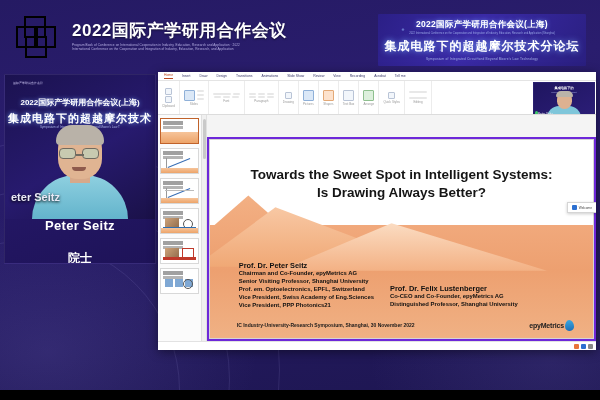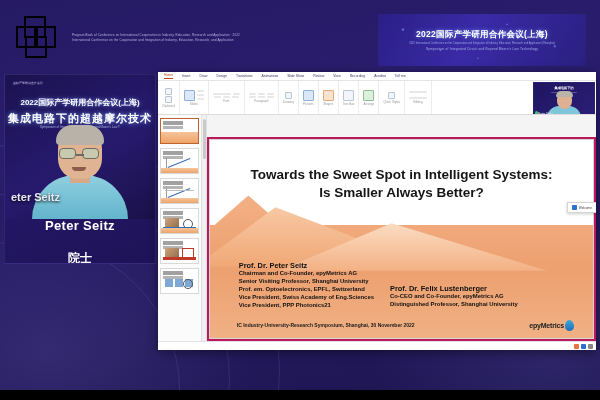--- a/index.html
+++ b/index.html
@@ -132,21 +132,21 @@
   .th-chart { position:absolute; left:5px; top:9px; width:28px; height:12px; border-left:1px solid #999; border-bottom:1px solid #999; }
   .th-chart i { position:absolute; left:1px; bottom:1px; width:24px; height:1px; background:#3a6fb5; transform:rotate(-22deg); transform-origin:left bottom; }
   .th-cube { position:absolute; right:4px; top:9px; width:12px; height:12px; border:1px solid #c0392b; }
   .th-photo { position:absolute; left:4px; top:9px; width:14px; height:11px; background:linear-gradient(135deg,#cfa37a,#8e6a4a); }
   .th-circ { position:absolute; right:5px; top:10px; width:10px; height:10px; border:1.4px solid #555; border-radius:50%; }
   .th-sq { position:absolute; top:10px; width:8px; height:8px; background:#7fa8d4; }
 
   .scrollcol { width:5px; background:#f0f0f0; border-right:1px solid #e0e0e0; position:relative; }
   .scrollcol i { position:absolute; left:1px; top:4px; width:3px; height:40px; background:#c9c9c9; border-radius:2px; }
 
-  .canvaswrap { flex:1; display:flex; align-items:center; justify-content:center; background:#be185d; padding:3px; min-width:0;margin-top:22px; }
+  .canvaswrap { flex:1; display:flex; align-items:center; justify-content:center; background:#6d28d9; padding:3px; min-width:0;margin-top:22px; }
 
   
   .slide {
     width:100%; height:100%; background:#fff; position:relative; overflow:hidden;
     box-shadow:0 0 0 1px #d5d5d5;
   }
   .sl-bot {
     position:absolute; left:0; right:0; bottom:0; height:57%;
     background:linear-gradient(180deg,#f1a97c 0%, #eda070 40%, #f0b184 100%);
   }
@@ -233,27 +233,29 @@
   <div class="arc a3"></div>
 
   <div id="brand">
     <div class="logomark">
       <i class="lm-g"></i>
         <i class="lm-b"></i>
         <i class="lm-y"></i>
         <i class="lm-r"></i>
     </div>
     <div class="brandtext">
+      <div class="zh">2022国际产学研用合作会议</div>
       <div class="en">Program Book of Conference on International Cooperation in Industry, Education, Research and Application · 2022 International Conference on the Cooperation and Integration of Industry, Education, Research, and Application</div>
     </div>
   </div>
 
   <div id="banner">
     <div class="b1">2022国际产学研用合作会议(上海)</div>
     <div class="b1s">2022 International Conference on the Cooperation and Integration of Industry, Education, Research and Application (Shanghai)</div>
+    <div class="b2">集成电路下的超越摩尔技术分论坛</div>
     <div class="b2s">Symposium of Integrated Circuit and Beyond Moore's Law Technology</div>
   </div>
 
   <div id="videoPanel">
     <div class="vfeed">
       <div class="vbg1">国际产学研用合作会议</div>
       <div class="vbg2">2022国际产学研用合作会议(上海)</div>
       <div class="vbg3">集成电路下的超越摩尔技术分</div>
       <div class="vbg4">Symposium of Integrated Circuit and Beyond Moore's Law T</div>
       <div class="person">
@@ -423,21 +425,21 @@
 
       <div class="canvaswrap">
         <div class="slide">
           <div class="sl-bot"></div>
           <div class="sl-peak peak3"></div>
           <div class="sl-peak peak1"></div>
           <div class="sl-peak peak2"></div>
 
           <div class="sl-title">
             <div>Towards the Sweet Spot in Intelligent Systems:</div>
-            <div>Is Smaller Always Better?</div>
+            <div>Is Drawing Always Better?</div>
           </div>
 
           <div class="sl-auth auth-left">
             <div class="nm">Prof. Dr. Peter Seitz</div>
             <div class="ln">Chairman and Co-Founder, epyMetrics AG</div>
             <div class="ln">Senior Visiting Professor, Shanghai University</div>
             <div class="ln">Prof. em. Optoelectronics, EPFL, Switzerland</div>
             <div class="ln">Vice President, Swiss Academy of Eng.Sciences</div>
             <div class="ln">Vice President, PPP Photonics21</div>
           </div>

